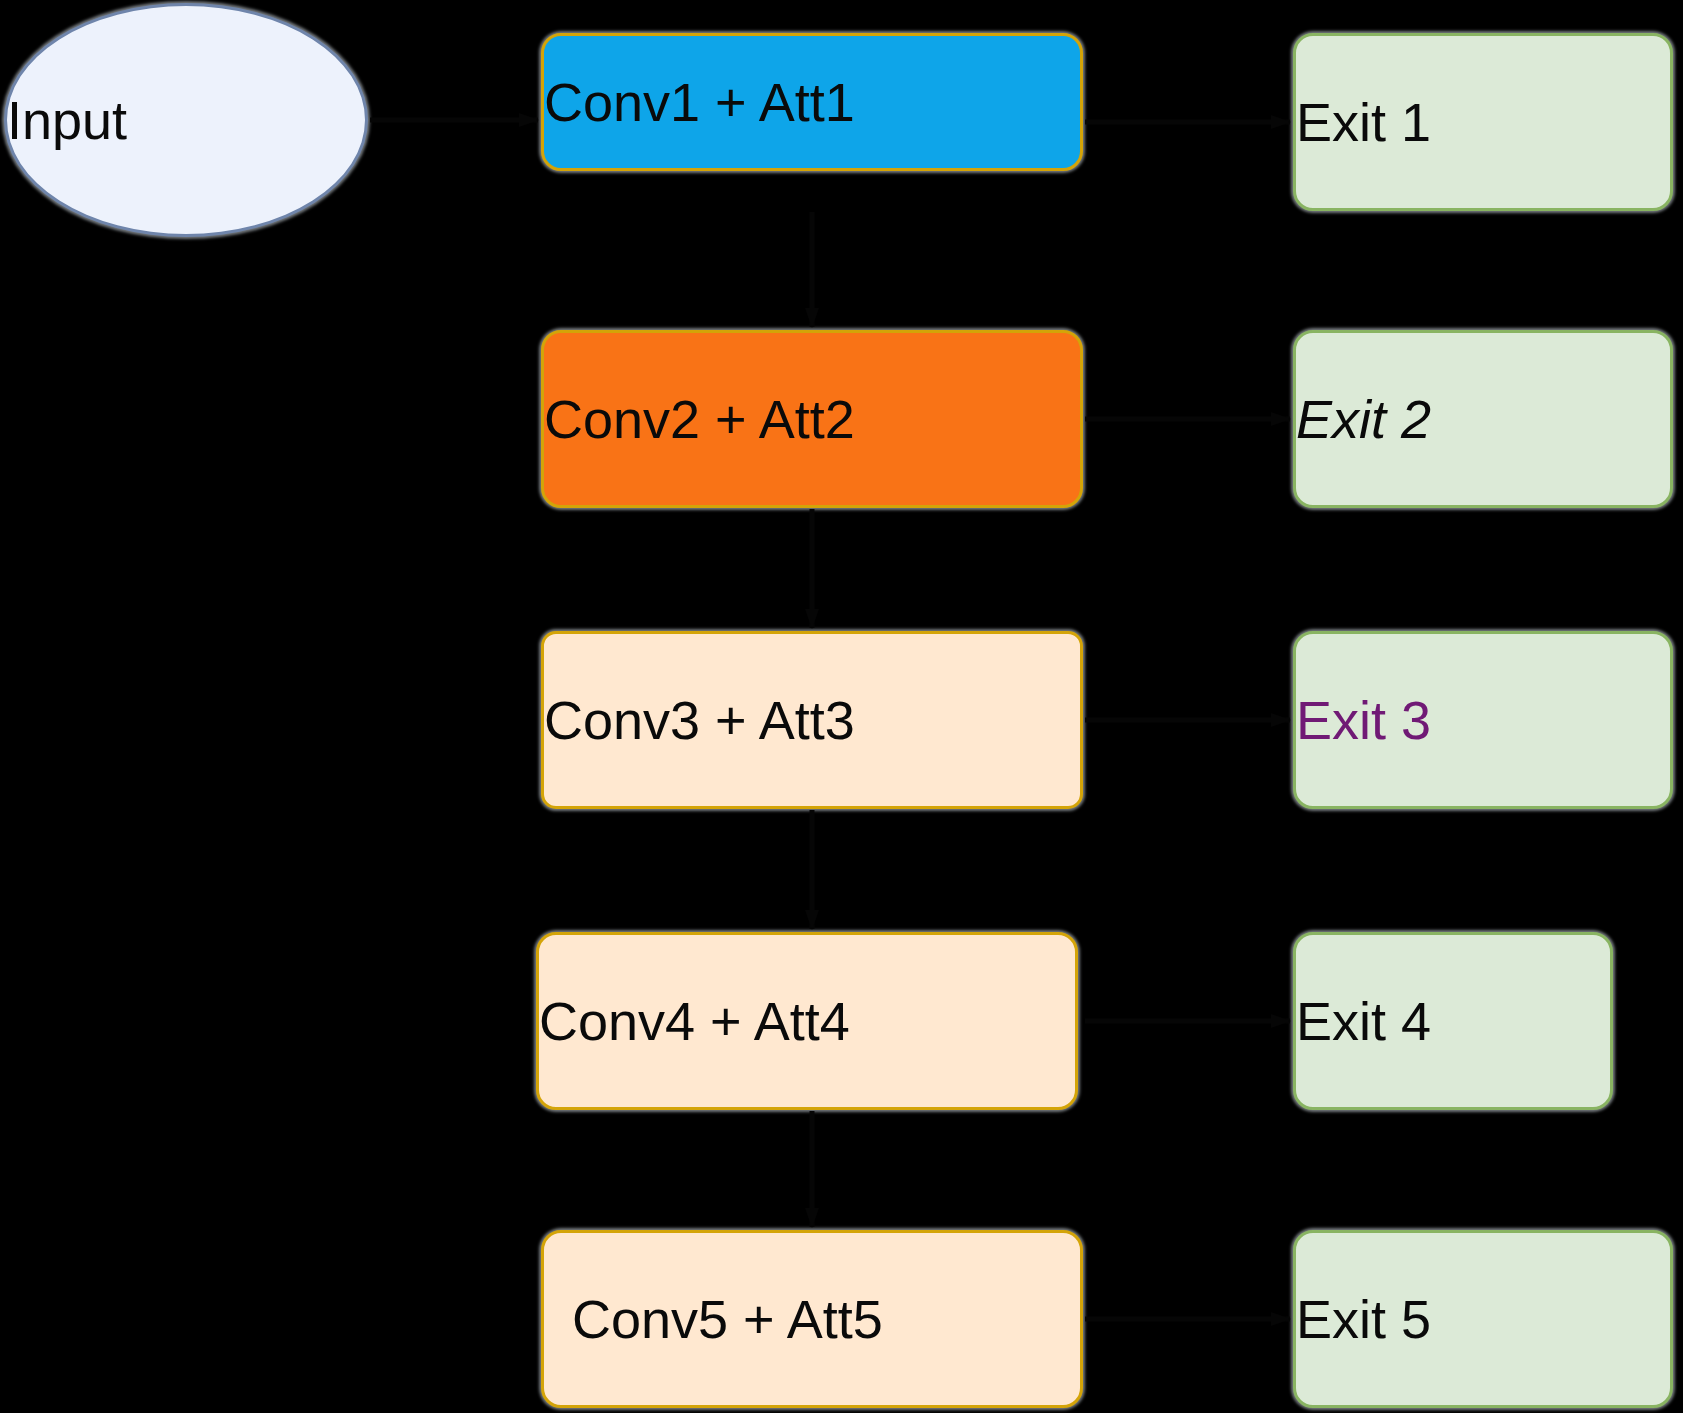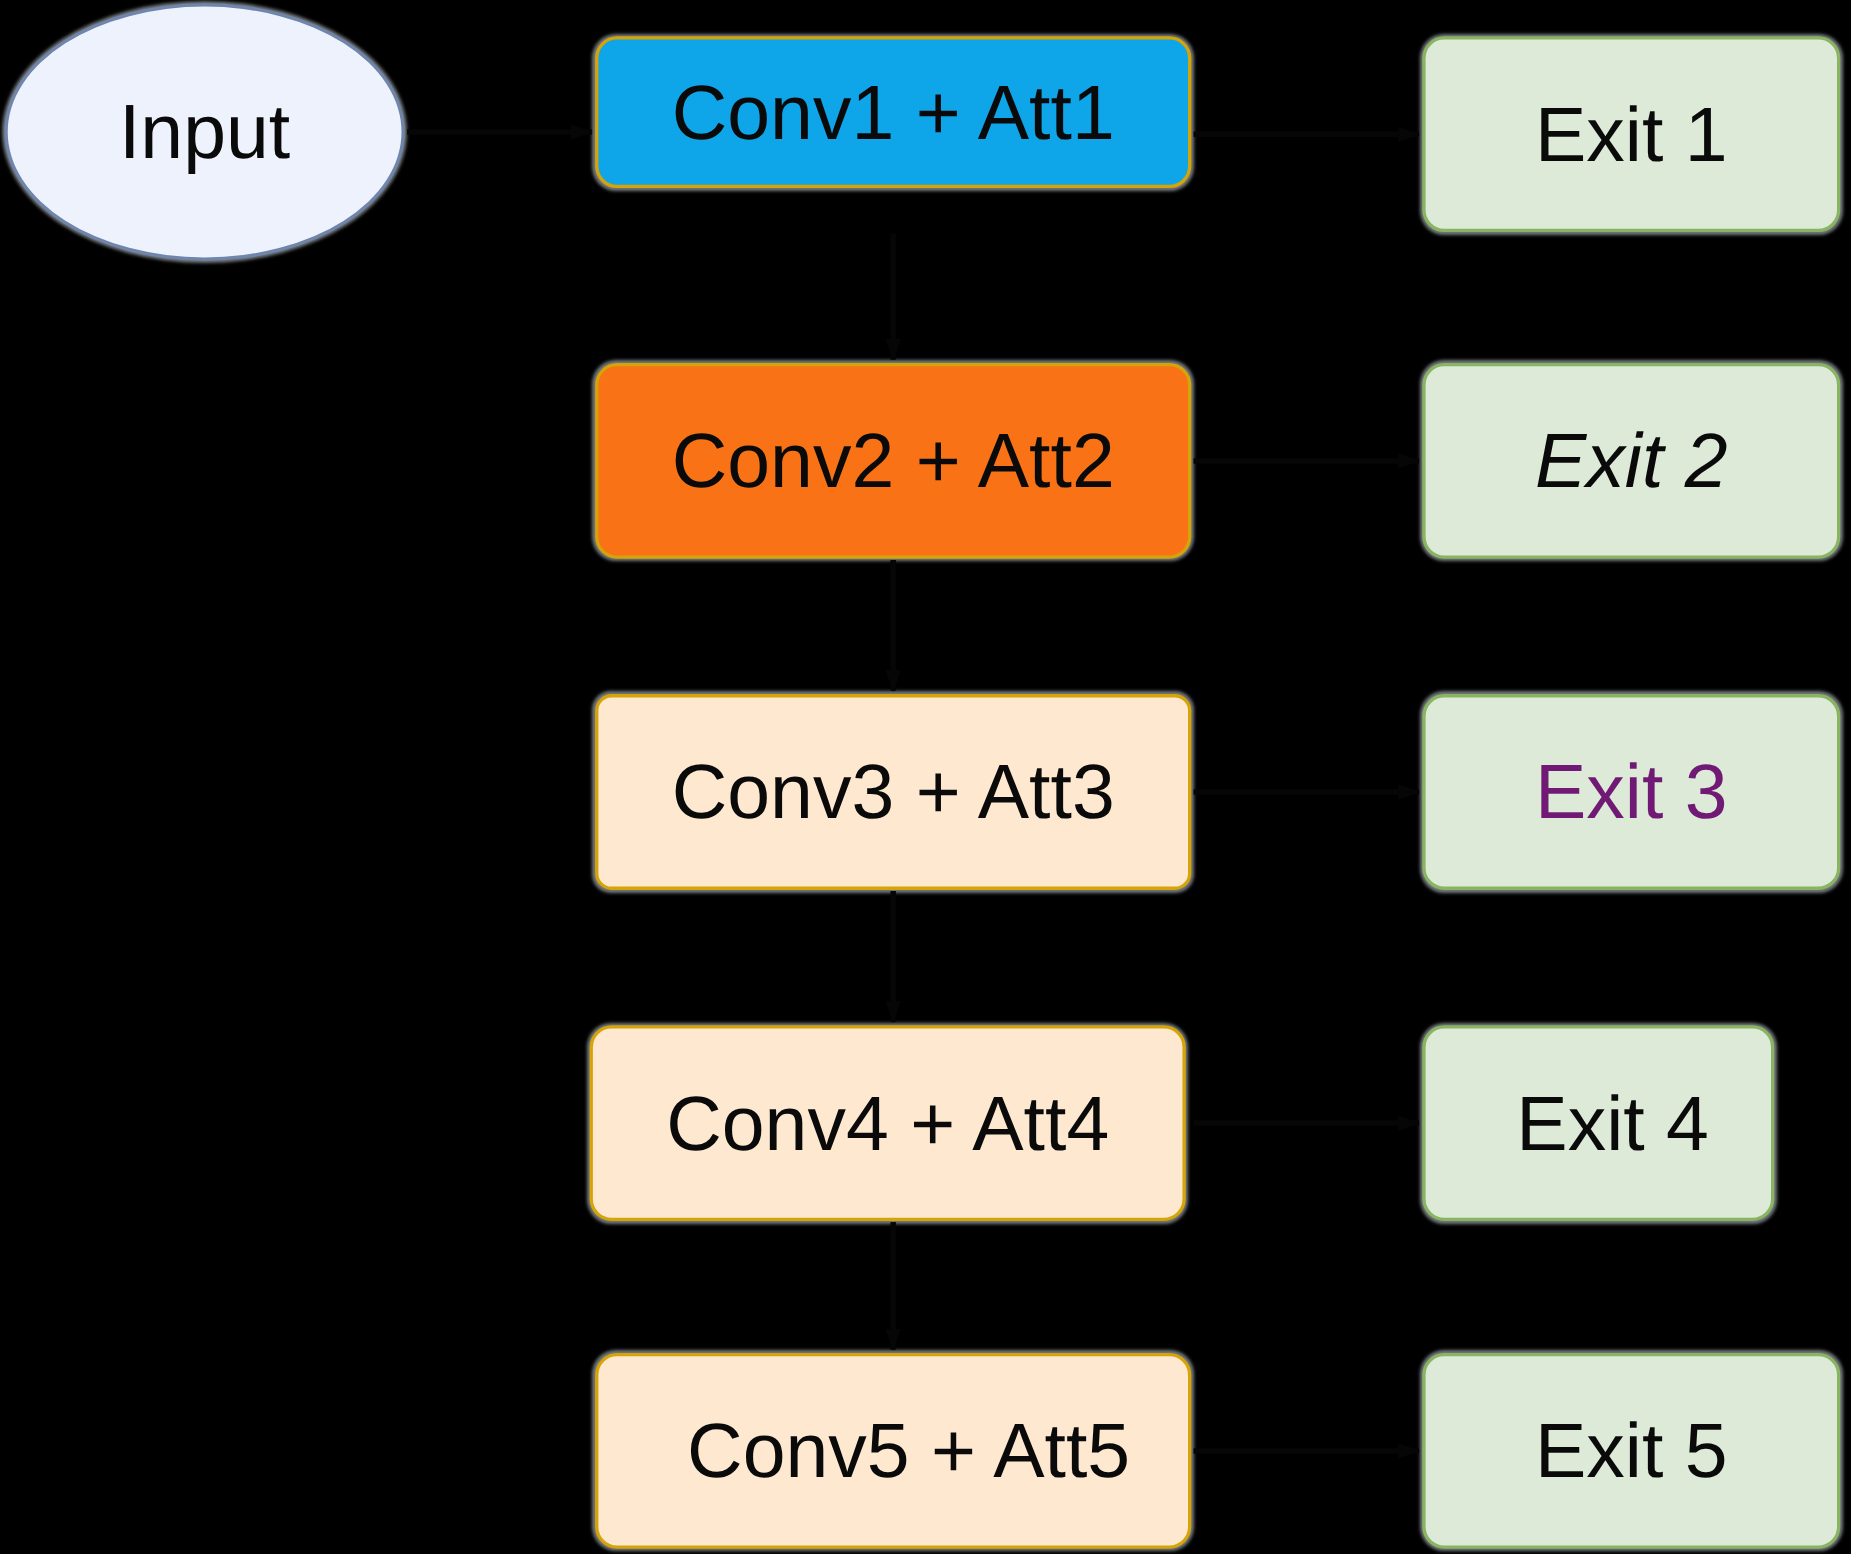--- a/index.html
+++ b/index.html
@@ -19,22 +19,21 @@
     position: absolute;
     left: 0; top: 0;
     z-index: 3;
     pointer-events: none;
   }
   .node {
     position: absolute;
     box-sizing: border-box;
     display: flex;
     align-items: center;
-    justify-content: center;
-    font-size: 70px;
+    font-size: 54px;
     line-height: 1;
     color: #0a0a0a;
     z-index: 2;
     box-shadow: 0 0 3px 2px rgba(128,133,138,0.9);
     white-space: nowrap;
   }
   .node-ellipse {
     border-radius: 50%;
     border: 3px solid;
   }
@@ -89,20 +88,20 @@
   <div id="exit-column">
       <div class="node node-box" style="left: 1293px; top: 33px; width: 380px; height: 178px; background: rgb(220, 234, 215); border-color: rgb(137, 180, 98); color: rgb(10, 10, 10);">
         <span>Exit 1</span>
       </div>
       <div class="node node-box" style="left: 1293px; top: 330px; width: 380px; height: 178px; background: rgb(220, 234, 215); border-color: rgb(137, 180, 98); color: rgb(10, 10, 10); font-style: italic;">
         <span>Exit 2</span>
       </div>
       <div class="node node-box" style="left: 1293px; top: 631px; width: 380px; height: 178px; background: rgb(220, 234, 215); border-color: rgb(137, 180, 98); color: #701a75;">
         <span>Exit 3</span>
       </div>
-      <div class="node node-box" style="left: 1293px; top: 932px; width: 320px; height: 178px; background: rgb(220, 234, 215); border-color: rgb(137, 180, 98); color: rgb(10, 10, 10); padding-left: 26px;">
+      <div class="node node-box" style="left: 1293px; top: 932px; width: 320px; height: 178px; background: rgb(220, 234, 215); border-color: rgb(137, 180, 98); color: rgb(10, 10, 10);">
         <span>Exit 4</span>
       </div>
       <div class="node node-box" style="left: 1293px; top: 1230px; width: 380px; height: 178px; background: rgb(220, 234, 215); border-color: rgb(137, 180, 98); color: rgb(10, 10, 10);">
         <span>Exit 5</span>
       </div>
     </div>
 </div>
 
 </body></html>

